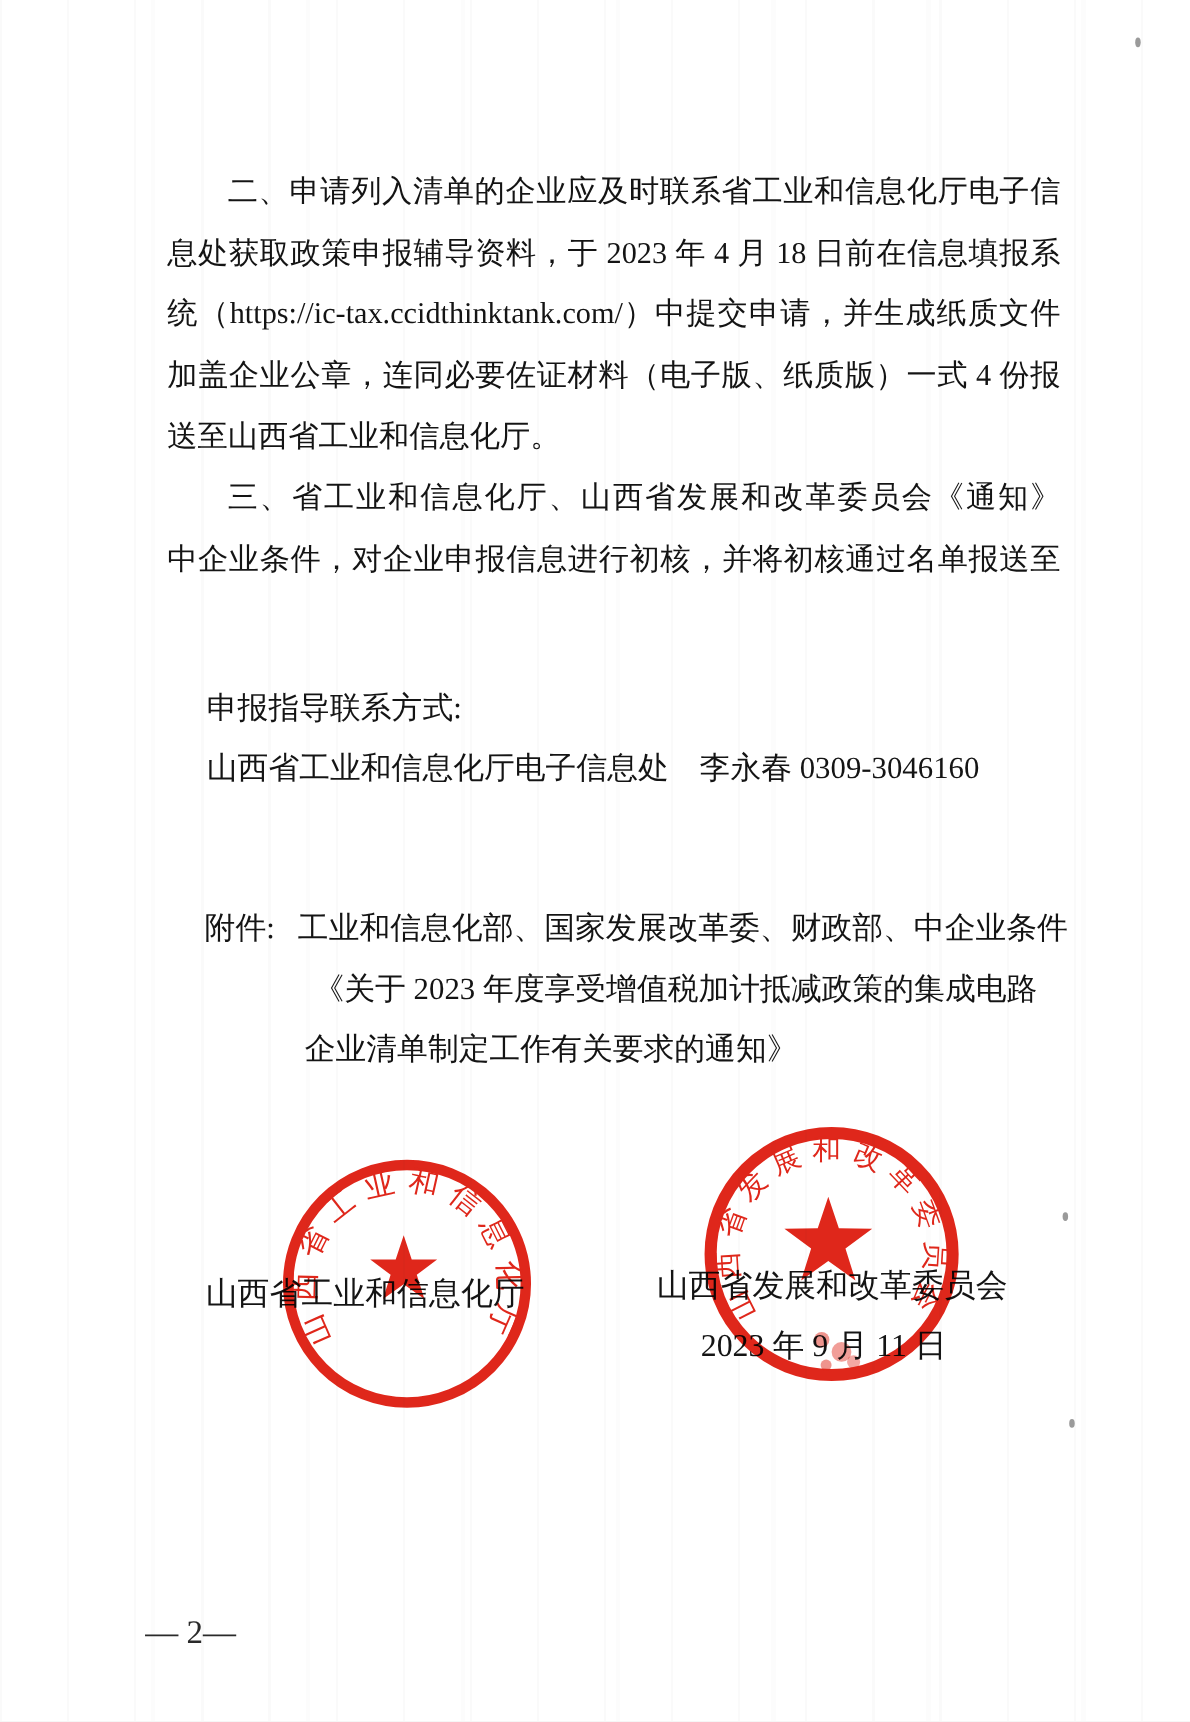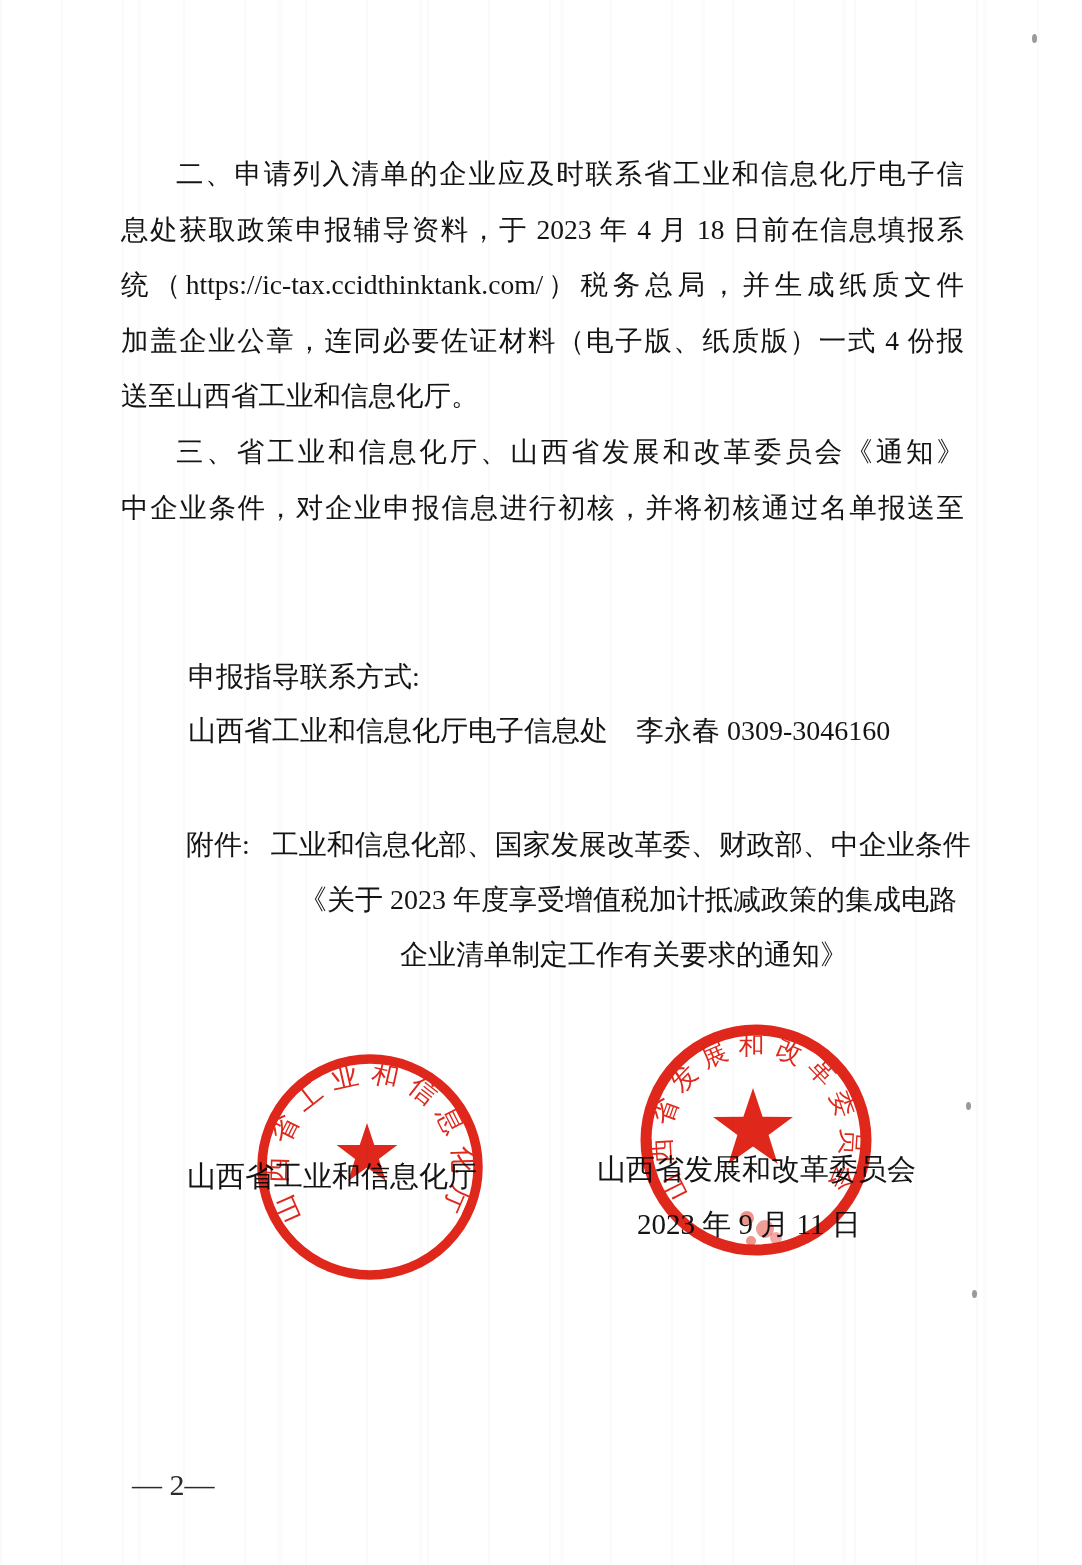--- a/index.html
+++ b/index.html
@@ -18,30 +18,30 @@
       repeating-linear-gradient(90deg, rgba(0,0,0,.018) 0 2px, transparent 2px 61px),
       repeating-linear-gradient(90deg, transparent 0 137px, rgba(0,0,0,.012) 137px 141px);
   }
   
   .bodytext{
     position:absolute;left:121px;top:146px;width:843px;
     font-size:27.5px;
   }
   .bodytext .line{
     height:55.6px;line-height:55.6px;white-space:nowrap;
-    text-align:justify;text-align-last:justify;
+    text-align:justify;text-align-last:justify;margin-left:31px;
   }
   .bodytext .line.para-start{text-indent:55px;}
   .bodytext .line.para-end{text-align-last:left;}
   
-  .contact{position:absolute;left:188px;top:650px;font-size:28px;}
+  .contact{position:absolute;left:188px;top:618px;font-size:28px;}
   .contact .cline{height:54px;line-height:54px;white-space:nowrap;}
   
   .attachment{position:absolute;left:186px;top:817px;font-size:28px;}
-  .attachment .arow{height:55px;line-height:55px;white-space:nowrap;text-align:center;}
+  .attachment .arow{height:55px;line-height:55px;white-space:nowrap;}
   .attachment .arow1{display:flex;}
   .attachment .alabel{margin-right:21px;}
   .attachment .arow2{padding-left:99px;}
   .attachment .arow3{padding-left:91px;}
   
   .sig{position:absolute;font-size:29px;line-height:36px;white-space:nowrap;}
   .sig-left{left:187px;top:1158px;}
   .sig-right{left:597px;top:1151px;}
   .sig-date{left:637px;top:1206px;}
   
@@ -59,21 +59,21 @@
 </style>
 </head>
 <body>
 
 <div class="page">
   <div class="scan-streaks"></div>
 
   <div class="bodytext">
     <div class="line para-start">二、申请列入清单的企业应及时联系省工业和信息化厅电子信</div>
     <div class="line">息处获取政策申报辅导资料，于 2023 年 4 月 18 日前在信息填报系</div>
-    <div class="line">统（https://ic-tax.ccidthinktank.com/）税务总局，并生成纸质文件</div>
+    <div class="line">统（https://ic-tax.ccidthinktank.com/）中提交申请，并生成纸质文件</div>
     <div class="line">加盖企业公章，连同必要佐证材料（电子版、纸质版）一式 4 份报</div>
     <div class="line para-end">送至山西省工业和信息化厅。</div>
     <div class="line para-start">三、省工业和信息化厅、山西省发展和改革委员会《通知》</div>
     <div class="line">中企业条件，对企业申报信息进行初核，并将初核通过名单报送至</div>
   </div>
 
   <div class="contact">
     <div class="cline">申报指导联系方式:</div>
     <div class="cline">山西省工业和信息化厅电子信息处　李永春 0309-3046160</div>
   </div>

